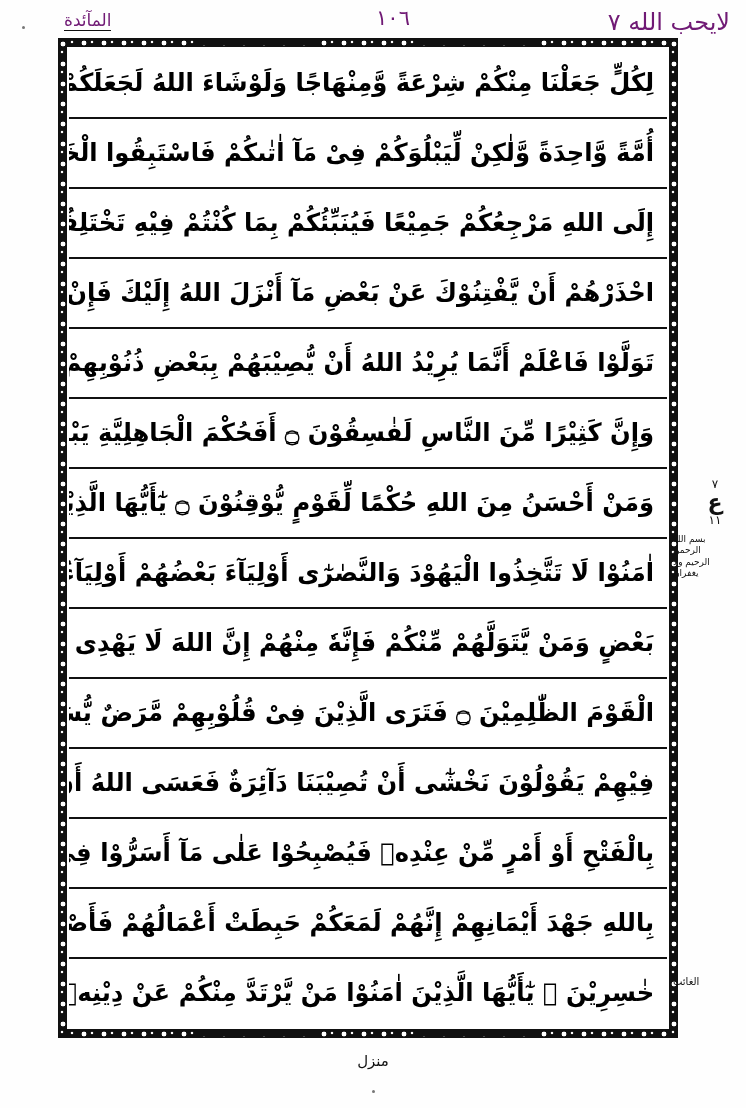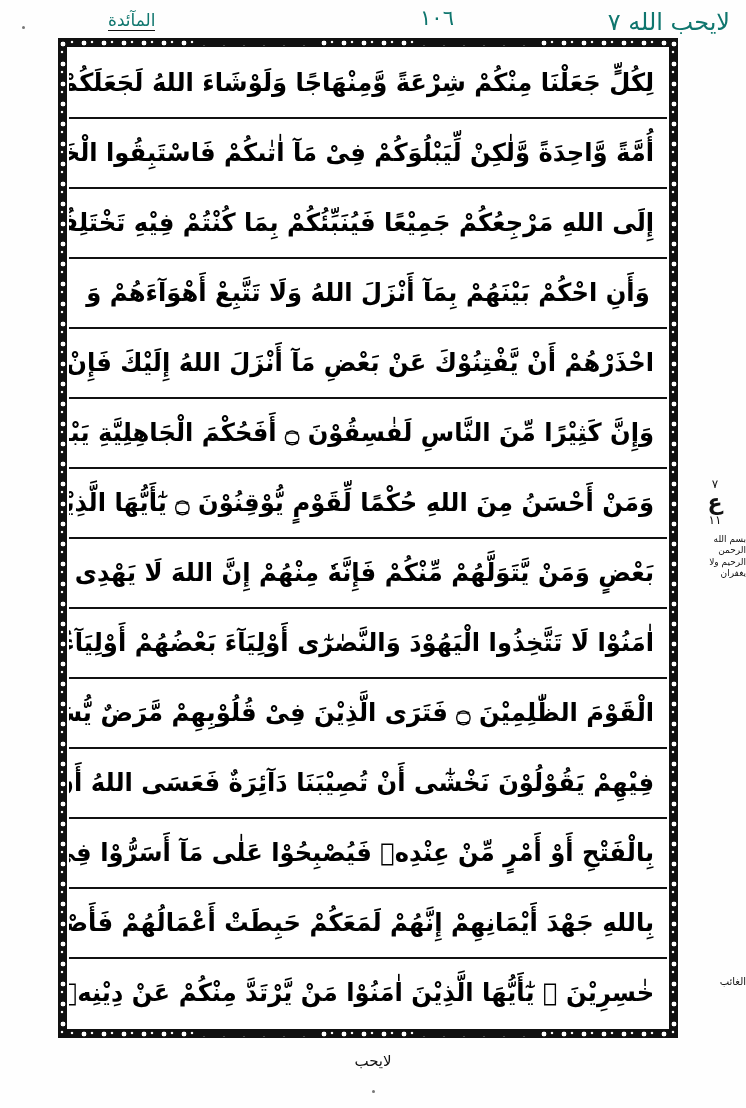--- a/index.html
+++ b/index.html
@@ -12,21 +12,21 @@
   .page{position:absolute;inset:0;background:#fefefe;}
 
   
   .header{
     position:absolute;top:4px;left:56px;right:16px;height:34px;
     direction:rtl;
   }
   .hdr-item{
     position:absolute;top:0;
     font-family:"DejaVu Sans",sans-serif;
-    color:#0f766e;white-space:nowrap;line-height:1;margin-left:44px;
+    color:#701a75;white-space:nowrap;line-height:1;
   }
   .hdr-juz{right:0px;top:6px;font-size:24px;letter-spacing:-1px;}
   .hdr-page{left:50%;transform:translateX(-50%);top:4px;font-size:21px;font-weight:normal;}
   .hdr-surah{left:8px;top:8px;font-size:17px;border-bottom:1.4px solid #111;padding-bottom:1px;}
 
   
   .frame{
     position:absolute;left:58px;top:38px;width:620px;height:1000px;
     border:7px solid #111;
     box-sizing:border-box;
@@ -95,22 +95,22 @@
   
   .ruku{
     position:absolute;right:8px;top:478px;width:46px;
     text-align:center;direction:rtl;color:#111;line-height:1.05;
   }
   .ruku .num-top{font-size:12px;}
   .ruku .ain{font-size:22px;font-weight:bold;}
   .ruku .num-bot{font-size:12px;letter-spacing:1px;}
 
   .margin-note{
-    position:absolute;right:0;
-    direction:rtl;text-align:right;
+    position:absolute;right:21px;
+    direction:rtl;text-align:left;
     font-size:9px;line-height:1.25;color:#111;
     width:52px;
   }
   .note-mid{top:534px;}
   .note-low{top:968px;font-size:10px;margin-top:8px;}
 
   .manzil{
     position:absolute;left:50%;transform:translateX(-50%);
     top:1052px;font-size:15px;color:#111;direction:rtl;
   }
@@ -154,36 +154,36 @@
     <div class="ayah-line">
         <div class="ayah-text">لِكُلٍّ جَعَلْنَا مِنْكُمْ شِرْعَةً وَّمِنْهَاجًا وَلَوْشَاءَ اللهُ لَجَعَلَكُمْ</div>
       </div>
     <div class="ayah-line">
         <div class="ayah-text">أُمَّةً وَّاحِدَةً وَّلٰكِنْ لِّيَبْلُوَكُمْ فِىْ مَآ اٰتٰىكُمْ فَاسْتَبِقُوا الْخَيْرٰتِ</div>
       </div>
     <div class="ayah-line">
         <div class="ayah-text">إِلَى اللهِ مَرْجِعُكُمْ جَمِيْعًا فَيُنَبِّئُكُمْ بِمَا كُنْتُمْ فِيْهِ تَخْتَلِفُوْنَ ۝</div>
       </div>
     <div class="ayah-line">
-        <div class="ayah-text">وَأَنِ احْكُمْ بَيْنَهُمْ بِمَآ أَنْزَلَ اللهُ وَلَا تَتَّبِعْ أَهْوَآءَهُمْ وَ</div>
-      </div>
-    <div class="ayah-line">
         <div class="ayah-text">احْذَرْهُمْ أَنْ يَّفْتِنُوْكَ عَنْ بَعْضِ مَآ أَنْزَلَ اللهُ إِلَيْكَ فَإِنْ</div>
       </div>
     <div class="ayah-line">
+        <div class="ayah-text">تَوَلَّوْا فَاعْلَمْ أَنَّمَا يُرِيْدُ اللهُ أَنْ يُّصِيْبَهُمْ بِبَعْضِ ذُنُوْبِهِمْ</div>
+      </div>
+    <div class="ayah-line">
         <div class="ayah-text">وَإِنَّ كَثِيْرًا مِّنَ النَّاسِ لَفٰسِقُوْنَ ۝ أَفَحُكْمَ الْجَاهِلِيَّةِ يَبْغُوْنَ</div>
       </div>
     <div class="ayah-line">
         <div class="ayah-text">وَمَنْ أَحْسَنُ مِنَ اللهِ حُكْمًا لِّقَوْمٍ يُّوْقِنُوْنَ ۝ يٰٓأَيُّهَا الَّذِيْنَ</div>
       </div>
     <div class="ayah-line">
+        <div class="ayah-text">اٰمَنُوْا لَا تَتَّخِذُوا الْيَهُوْدَ وَالنَّصٰرٰٓى أَوْلِيَآءَ بَعْضُهُمْ أَوْلِيَآءُ</div>
+      </div>
+    <div class="ayah-line">
         <div class="ayah-text">بَعْضٍ وَمَنْ يَّتَوَلَّهُمْ مِّنْكُمْ فَإِنَّهٗ مِنْهُمْ إِنَّ اللهَ لَا يَهْدِى</div>
-      </div>
-    <div class="ayah-line">
-        <div class="ayah-text">اٰمَنُوْا لَا تَتَّخِذُوا الْيَهُوْدَ وَالنَّصٰرٰٓى أَوْلِيَآءَ بَعْضُهُمْ أَوْلِيَآءُ</div>
       </div>
     <div class="ayah-line">
         <div class="ayah-text">الْقَوْمَ الظّٰلِمِيْنَ ۝ فَتَرَى الَّذِيْنَ فِىْ قُلُوْبِهِمْ مَّرَضٌ يُّسَارِعُوْنَ</div>
       </div>
     <div class="ayah-line">
         <div class="ayah-text">فِيْهِمْ يَقُوْلُوْنَ نَخْشٰٓى أَنْ تُصِيْبَنَا دَآئِرَةٌ فَعَسَى اللهُ أَنْ يَّأْتِىَ</div>
       </div>
     <div class="ayah-line">
         <div class="ayah-text">بِالْفَتْحِ أَوْ أَمْرٍ مِّنْ عِنْدِهٖ فَيُصْبِحُوْا عَلٰى مَآ أَسَرُّوْا فِىْٓ أَنْفُسِهِمْ</div>
       </div>
@@ -197,15 +197,15 @@
 
   <div class="ruku">
     <div class="num-top">٧</div>
     <div class="ain">ع</div>
     <div class="num-bot">١١</div>
   </div>
 
   <div class="margin-note note-mid">بسم الله الرحمن الرحيم ولا يغفران</div>
   <div class="margin-note note-low">الغائب</div>
 
-  <div class="manzil">لايحب</div>
+  <div class="manzil">منزل</div>
 
 </div>
 
 </body></html>

